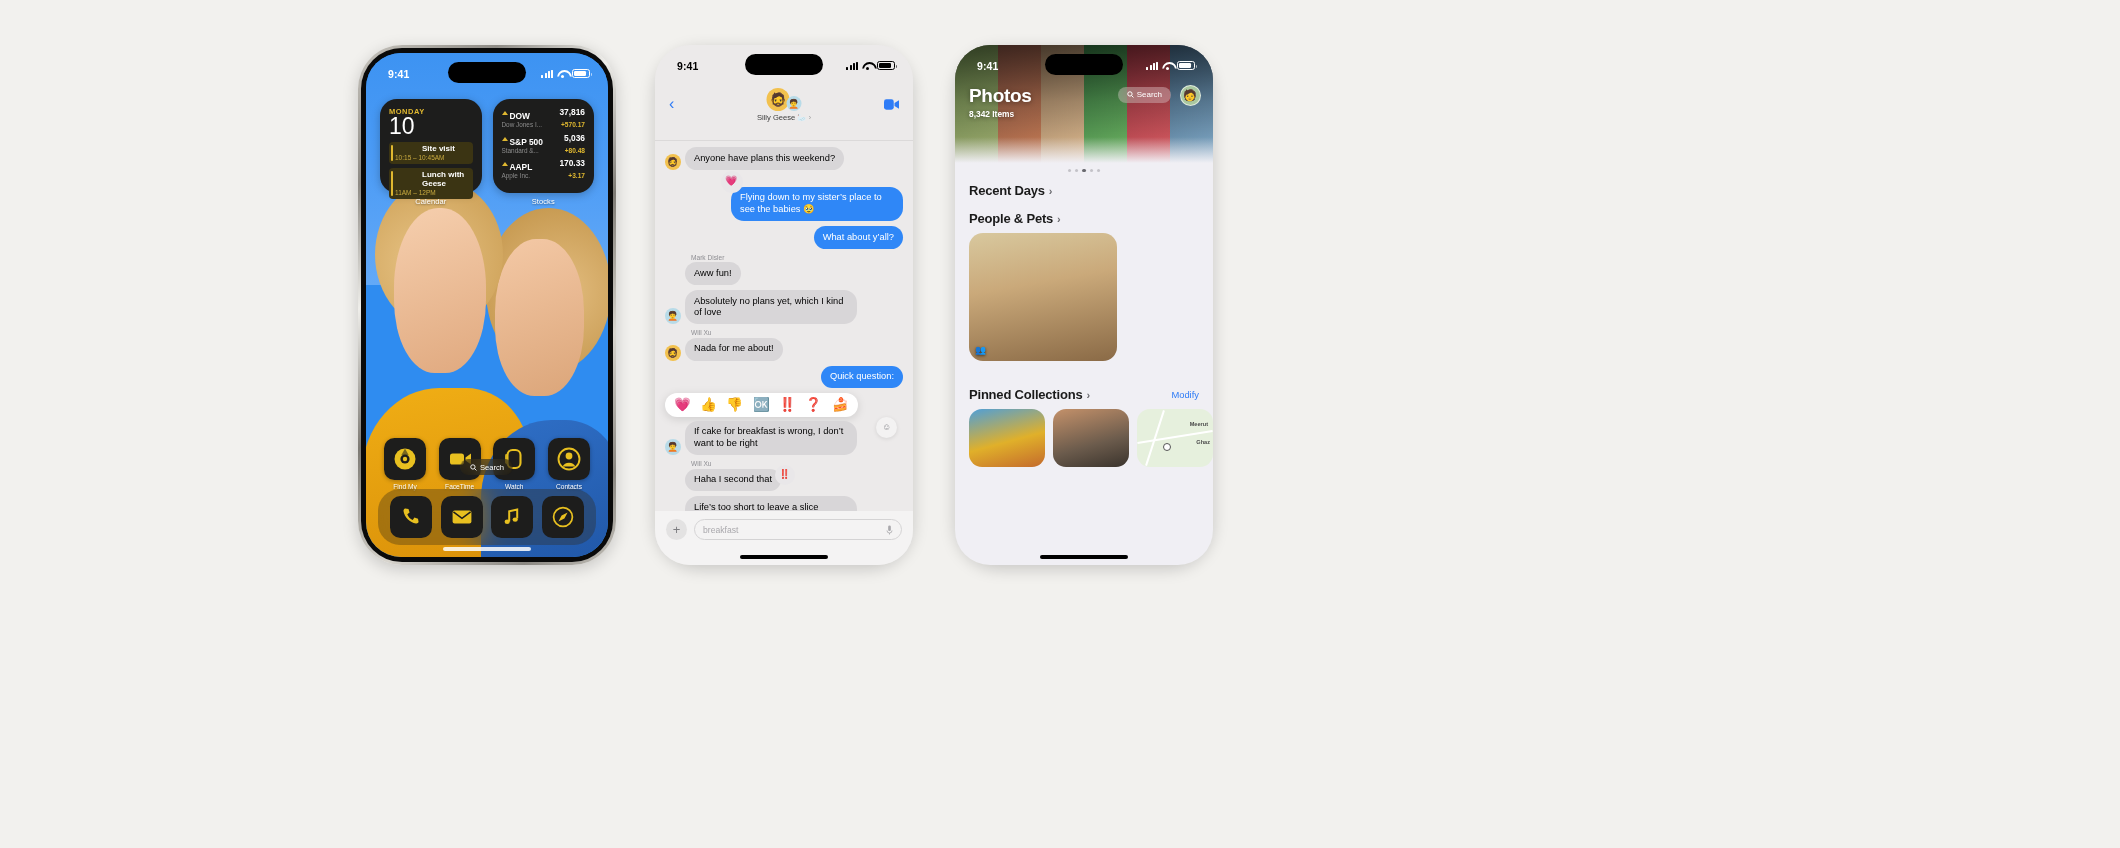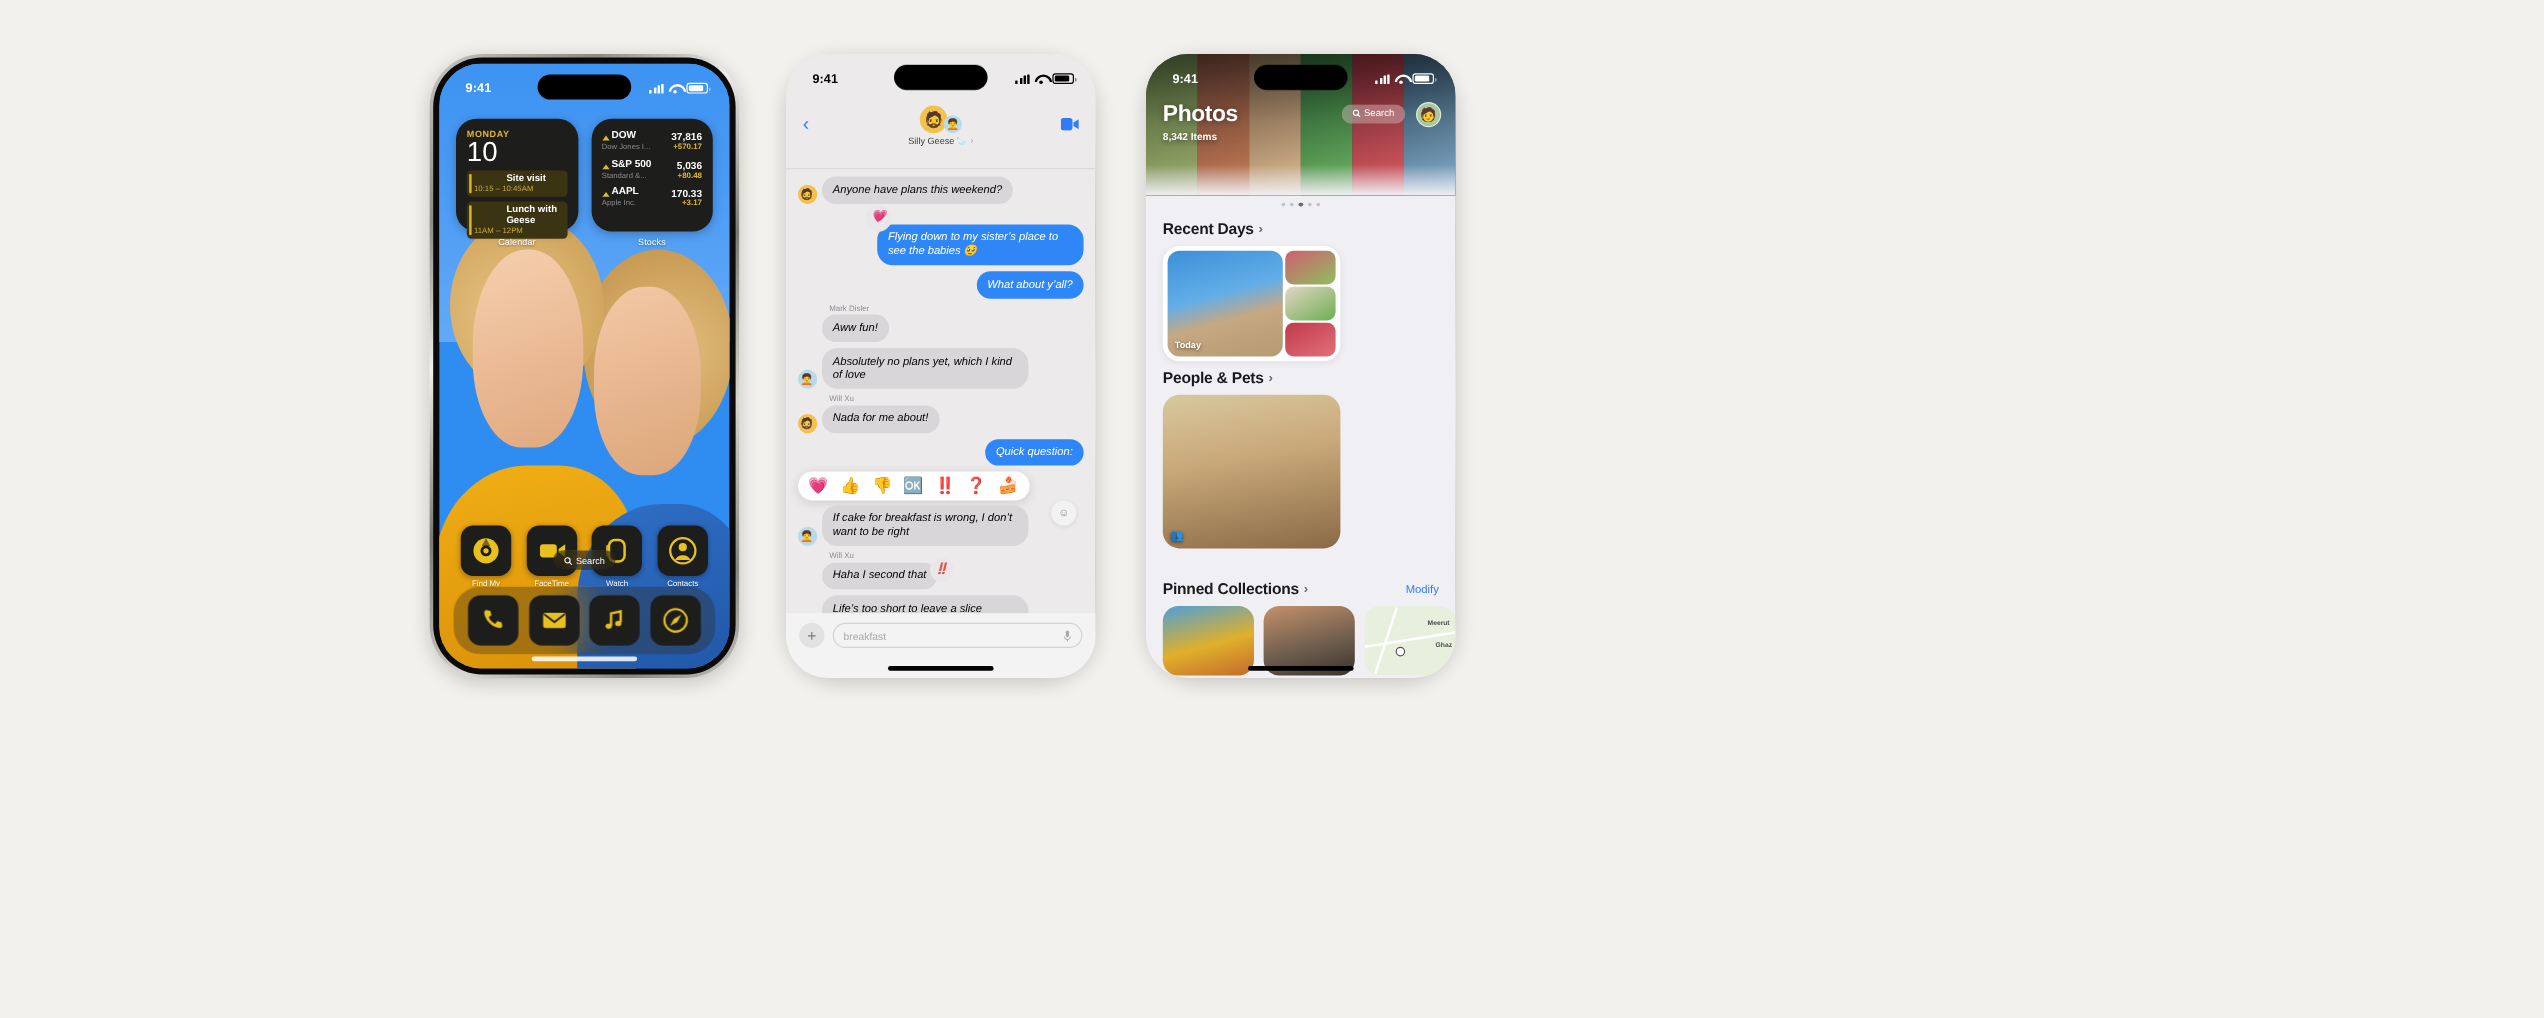--- a/index.html
+++ b/index.html
@@ -125,21 +125,21 @@
   .cal-day { color:#fff; font-size:23px; font-weight:400; line-height:.98; margin:-1px 0 4px; }
   .cal-ev {
     background:#3b3413; border-radius:4px; padding:3px 4px 3px 6px;
     margin-bottom:3.5px; position:relative; overflow:hidden;
   }
   .cal-ev::before { content:""; position:absolute; left:2px; top:3px; bottom:3px; width:2px; background:#e0b830; border-radius:2px; }
   .cal-ev b { display:block; color:#fff; font-size:8px; font-weight:bold; line-height:1.1;margin-left:27px; }
   .cal-ev span { display:block; color:#c8a93f; font-size:6.5px; line-height:1.15; margin-top:.5px; }
 
   .stk-row { display:flex; justify-content:space-between; align-items:baseline; }
-  .stk-sym { color:#fff; font-size:8.4px; font-weight:bold; display:flex; align-items:flex-end; gap:2px; }
+  .stk-sym { color:#fff; font-size:8.4px; font-weight:bold; display:flex; align-items:flex-start; gap:2px; }
   .tri { width:0;height:0;border-left:3px solid transparent;border-right:3px solid transparent;border-bottom:4.4px solid #e0b830; }
   .stk-val { color:#fff; font-size:8.4px; font-weight:bold; }
   .stk-name { color:#8c8c8c; font-size:6.4px; }
   .stk-chg { color:#e0b830; font-size:6.6px; font-weight:bold; }
   .stk-item { margin-bottom:4.5px; }
   .stk-item:last-child { margin-bottom:0; }
 
   .apps { position:absolute; top:385px; left:18px; right:18px; display:flex; justify-content:space-between; }
   .app { width:42px; text-align:center; }
   .app-icon {
@@ -177,21 +177,21 @@
   .avi.sm { width:15px; height:15px; background:#b8dbe8; font-size:9px; margin-left:-3px; }
   .grp-name { position:absolute; top:68px; left:50%; transform:translateX(-50%); font-size:7.6px; color:#3c3c3c; display:flex; align-items:center; gap:2px; white-space:nowrap; }
   .chev-sm { color:#9a9a9a; font-size:7px; }
 
   .thread { position:absolute; top:96px; bottom:54px; left:0; right:0; padding:6px 10px 0; }
   .row { display:flex; align-items:flex-end; gap:4px; margin-bottom:5px; }
   .row.out { justify-content:flex-end; }
   .sender { font-size:6.6px; color:#8e8e93; margin:2px 0 1.5px 26px; }
   .bub {
     max-width:172px; border-radius:13px; padding:5.5px 9px;
-    font-size:9.3px; line-height:1.26; position:relative;font-style:italic;
+    font-size:9.3px; line-height:1.26; position:relative;
   }
   .bub.in { background:#d8d6d8; color:#000; }
   .bub.out { background:#2f87f7; color:#fff; }
   .tb-avi { width:16px; height:16px; flex:0 0 16px; border-radius:50%; font-size:9px; display:flex; align-items:center; justify-content:center; }
   .heart-tap {
     position:absolute; top:-16px; left:-10px; width:22px; height:22px;
     border-radius:50%; background:#e9e7e9; display:flex; align-items:center; justify-content:center; font-size:10px;
   }
   .excl-tap {
     position:absolute; top:-4px; right:-14px; width:20px; height:20px;
@@ -636,30 +636,20 @@
         <i></i>
       </div>
 
       <div class="ph-body">
 
         <div class="sec-head">
           <span>Recent Days</span>
           <span class="chv">›</span>
         </div>
         <div class="rd-row">
-          <div class="rd-card">
-            <div class="rd-main" style="background:linear-gradient(165deg,#3c8fd8 0%,#63aee8 42%,#c6a882 63%,#b59a74 100%)">
-              <div class="rd-tag">Today</div>
-            </div>
-            <div class="rd-side">
-              <div style="background:linear-gradient(150deg,#cf5e72,#8fbf5e)"></div>
-              <div style="background:linear-gradient(150deg,#e2d6c4,#6fae52)"></div>
-              <div style="background:linear-gradient(150deg,#c23a4a,#e0707a)"></div>
-            </div>
-          </div>
         </div>
 
         <div class="sec-head">
           <span>People &amp; Pets</span>
           <span class="chv">›</span>
         </div>
         <div class="pp-row">
           <div class="pp-big" style="background:linear-gradient(170deg,#d8c89e 0%,#caa97a 40%,#8a6a46 100%)">
             <span class="pp-ic">👥</span>
           </div>

